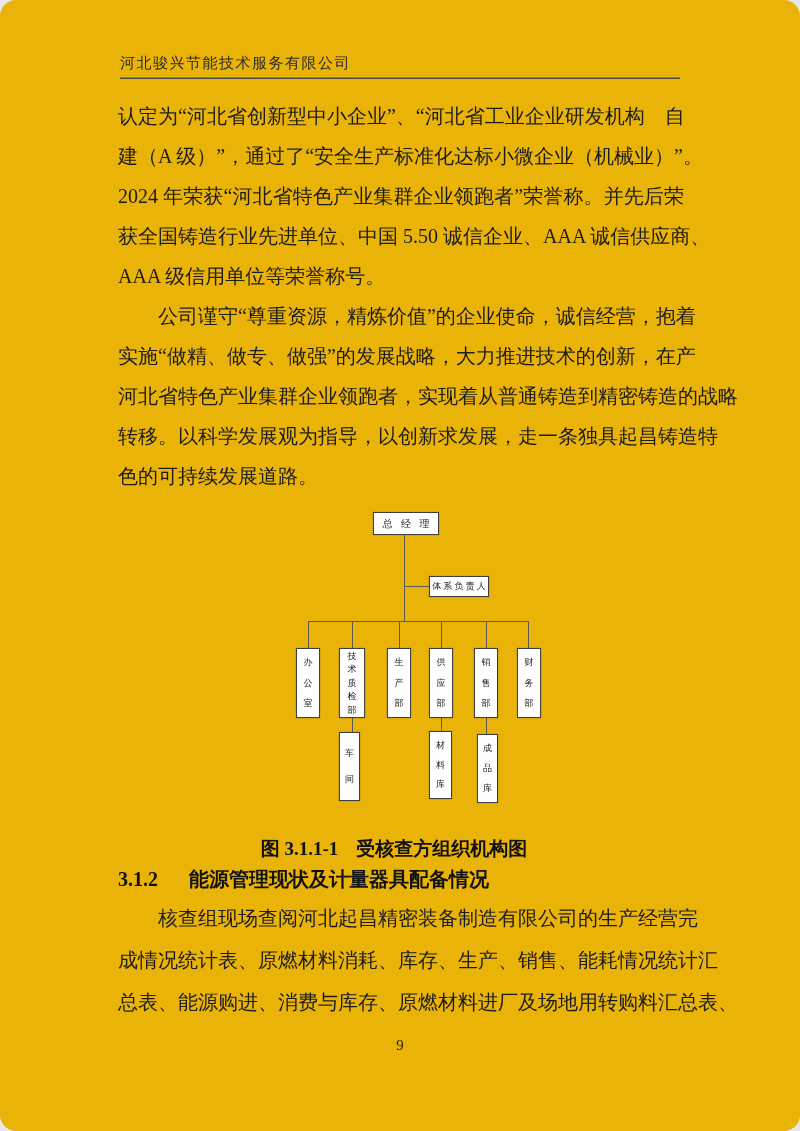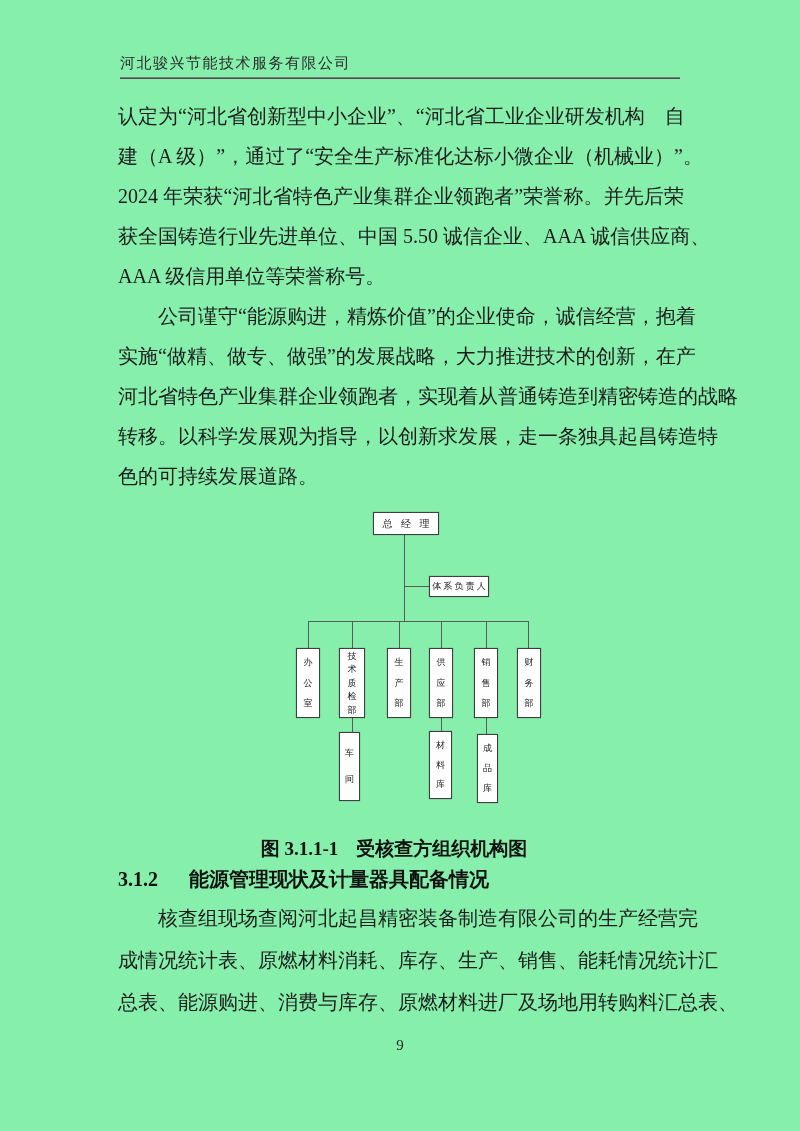--- a/index.html
+++ b/index.html
@@ -3,24 +3,25 @@
 <meta charset="utf-8">
 <style>
   html, body {
     margin: 0; padding: 0;
     background: #e8e8e8;
   }
   .page {
     position: relative;
     width: 800px; height: 1131px;
     margin: 0 auto;
-    background: #86efac;
+    background: #eab308;
     overflow: hidden;
     font-family: "Liberation Serif", "DejaVu Serif", serif;
     color: #1e1e1e;
+    border-radius: 16px;
   }
 
   
   .hdr-company {
     position: absolute; left: 120px; top: 54px;
     font-size: 15px; letter-spacing: 1.5px; color: #2b2b2b;
     white-space: nowrap;
   }
   .hdr-rule {
     position: absolute; left: 120px; top: 77px;
@@ -92,21 +93,21 @@
 
   <div class="hdr-company">河北骏兴节能技术服务有限公司</div>
   <div class="hdr-rule"></div>
 
   <div class="textblock tb1">
     <div class="bline">认定为“河北省创新型中小企业”、“河北省工业企业研发机构　自</div>
     <div class="bline">建（A 级）”，通过了“安全生产标准化达标小微企业（机械业）”。</div>
     <div class="bline">2024 年荣获“河北省特色产业集群企业领跑者”荣誉称。并先后荣</div>
     <div class="bline">获全国铸造行业先进单位、中国 5.50 诚信企业、AAA 诚信供应商、</div>
     <div class="bline last">AAA 级信用单位等荣誉称号。</div>
-    <div class="bline">　　公司谨守“能源购进，精炼价值”的企业使命，诚信经营，抱着</div>
+    <div class="bline">　　公司谨守“尊重资源，精炼价值”的企业使命，诚信经营，抱着</div>
     <div class="bline">实施“做精、做专、做强”的发展战略，大力推进技术的创新，在产</div>
     <div class="bline">河北省特色产业集群企业领跑者，实现着从普通铸造到精密铸造的战略</div>
     <div class="bline">转移。以科学发展观为指导，以创新求发展，走一条独具起昌铸造特</div>
     <div class="bline last">色的可持续发展道路。</div>
   </div>
 
   <div class="orgchart">
 
     <div class="conn" style="left:124px; top:29px;  width:1px;  height:87px;"></div>
     <div class="conn" style="left:125px; top:81px;  width:24px; height:1px;"></div>

